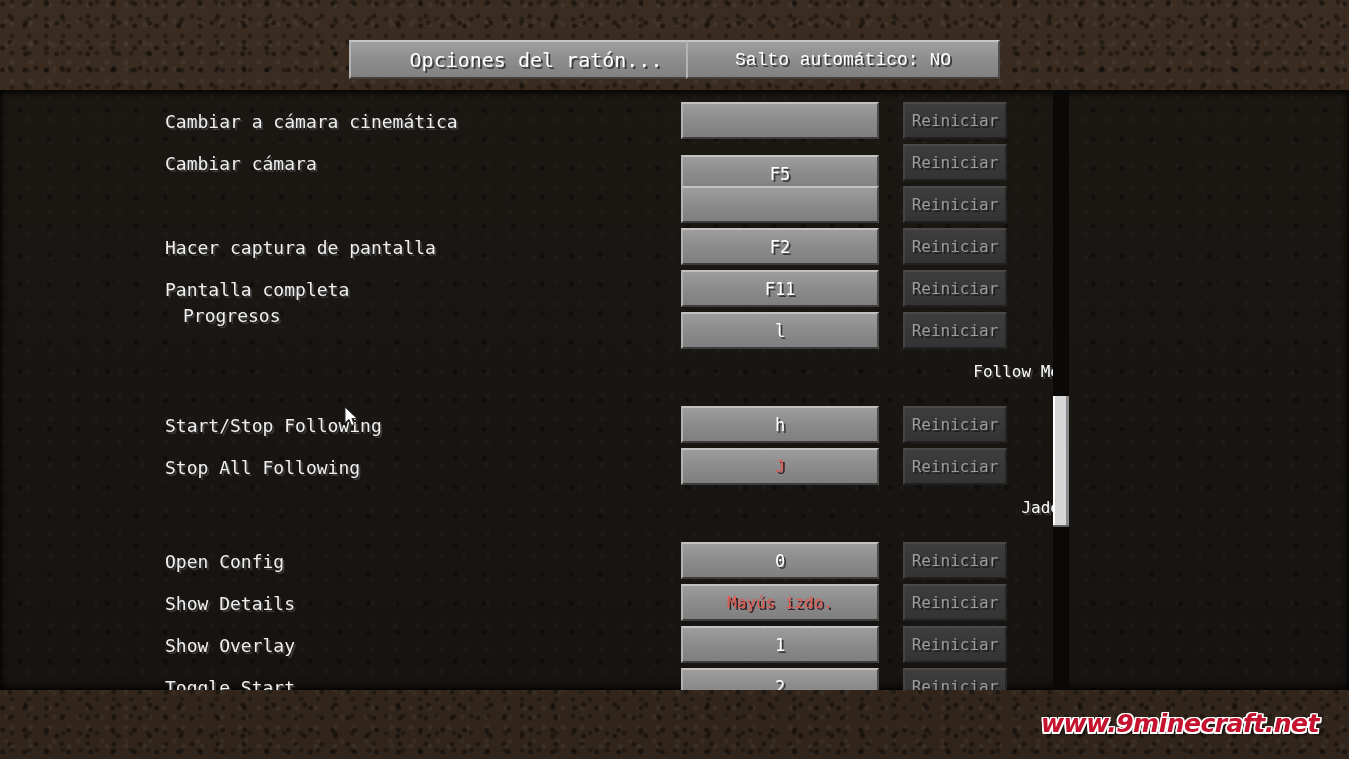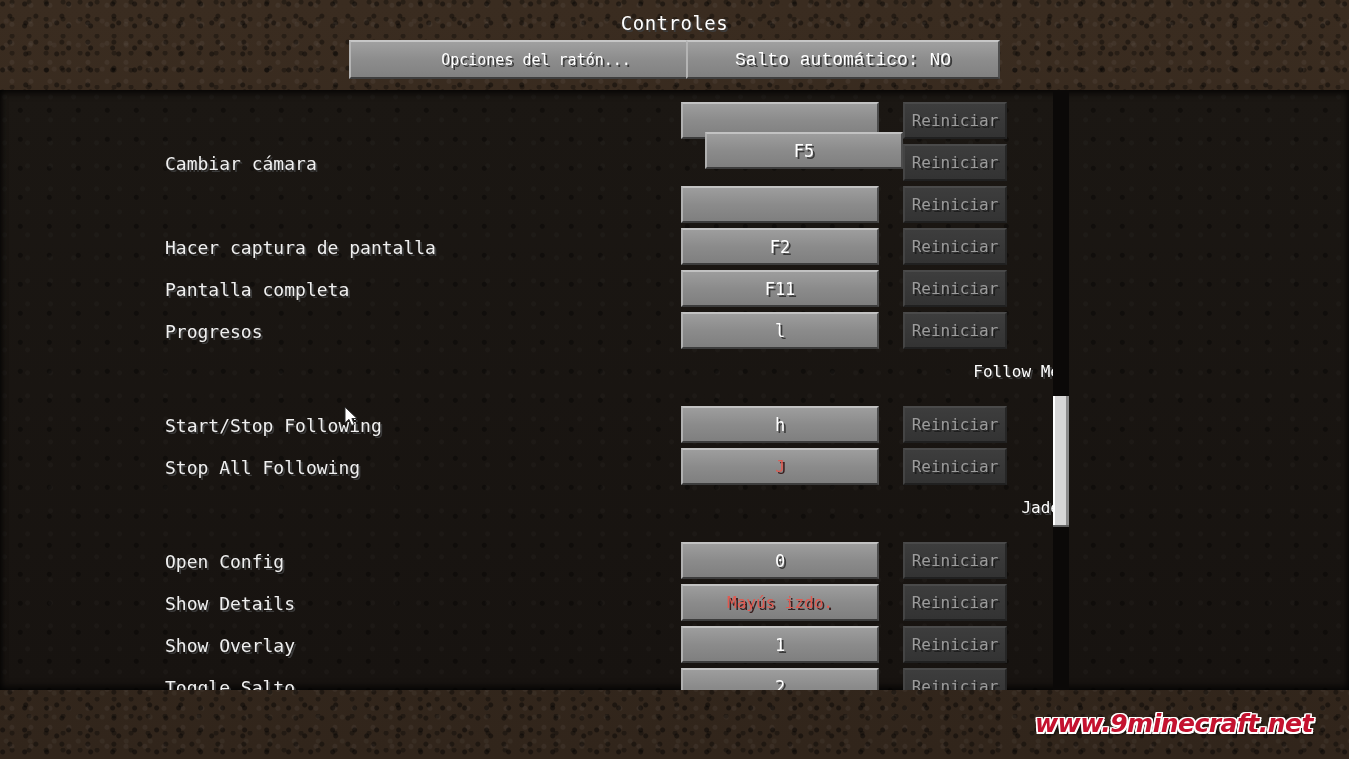--- a/index.html
+++ b/index.html
@@ -62,21 +62,21 @@
     justify-content: center;
     text-shadow: 2px 2px 0 #3a3a3a;
     overflow: hidden;
     white-space: nowrap;
     padding: 0;
   }
 
   #btn-mouse-options {
     left: 349px; top: 40px;
     width: 374px; height: 39px;
-    font-size: 15px;
+    font-size: 20px;
   }
   #btn-auto-jump {
     left: 686px; top: 40px;
     width: 314px; height: 39px;
     font-size: 18px;
     font-family: Liberation Mono, monospace;
   }
 
   
   #scrollarea {
@@ -190,21 +190,21 @@
     left: 0; top: 690px;
     width: 1349px;
     height: 69px;
   }
 
   #watermark {
     position: absolute;
     left: 1035px;
     top: 709px;
     width: 290px;
-    text-align: left;
+    text-align: center;
     font-family: "DejaVu Sans", sans-serif;
     font-weight: bold;
     font-style: italic;
     font-size: 25px;
     letter-spacing: -0.5px;
     color: #c4122f;
     text-shadow:
       -1.5px -1.5px 0 #ffffff,
        1.5px -1.5px 0 #ffffff,
       -1.5px  1.5px 0 #ffffff,
@@ -225,61 +225,61 @@
     height: 22px;
     pointer-events: none;
   }
 </style>
 </head>
 <body>
 
 <div id="screen">
 
   <div id="header">
-    <div id="title">Controles</div>
     <button class="mcbtn" id="btn-mouse-options">Opciones del ratón...</button>
     <button class="mcbtn" id="btn-auto-jump">Salto automático: NO</button>
   </div>
 
   <div id="scrollarea">
 
+  <div class="row-label" style="top: 21px;">Cambiar a cámara cinemática</div>
       <button class="keybtn" style="top: 12px;"></button>
       <button class="resetbtn" style="top: 12px;">Reiniciar</button>
       <div class="row-label" style="top: 63px;">Cambiar cámara</div>
-      <button class="keybtn" style="top: 42px; margin-left: 24px;">F5</button>
+      <button class="keybtn" style="top: 65px;">F5</button>
       <button class="resetbtn" style="top: 54px;">Reiniciar</button>
       <button class="keybtn" style="top: 96px;"></button>
       <button class="resetbtn" style="top: 96px;">Reiniciar</button>
       <div class="row-label" style="top: 147px;">Hacer captura de pantalla</div>
       <button class="keybtn" style="top: 138px; text-align: right;">F2</button>
       <button class="resetbtn" style="top: 138px;">Reiniciar</button>
       <div class="row-label" style="top: 189px;">Pantalla completa</div>
       <button class="keybtn" style="top: 180px;">F11</button>
       <button class="resetbtn" style="top: 180px;">Reiniciar</button>
-      <div class="row-label" style="top: 231px;">Progresos</div>
+      <div class="row-label" style="top: 215px; margin-left: 18px;">Progresos</div>
       <button class="keybtn" style="top: 222px;">l</button>
       <button class="resetbtn" style="top: 222px;">Reiniciar</button>
       <div class="section-title" style="top: 272px;">Follow Me</div>
       <div class="row-label" style="top: 325px;">Start/Stop Following</div>
       <button class="keybtn" style="top: 316px;">h</button>
       <button class="resetbtn" style="top: 316px;">Reiniciar</button>
       <div class="row-label" style="top: 367px;">Stop All Following</div>
       <button class="keybtn conflict" style="top: 358px;">J</button>
       <button class="resetbtn" style="top: 358px;">Reiniciar</button>
       <div class="section-title" style="top: 408px;">Jade</div>
       <div class="row-label" style="top: 461px;">Open Config</div>
       <button class="keybtn" style="top: 452px;">0</button>
       <button class="resetbtn" style="top: 452px;">Reiniciar</button>
       <div class="row-label" style="top: 503px;">Show Details</div>
       <button class="keybtn conflict" style="top: 494px;">Mayús izdo.</button>
       <button class="resetbtn" style="top: 494px;">Reiniciar</button>
       <div class="row-label" style="top: 545px;">Show Overlay</div>
       <button class="keybtn" style="top: 536px;">1</button>
       <button class="resetbtn" style="top: 536px;">Reiniciar</button>
-      <div class="row-label" style="top: 587px;">Toggle Salto</div>
+      <div class="row-label" style="top: 587px;">Toggle Start</div>
       <button class="keybtn" style="top: 578px;">2</button>
       <button class="resetbtn" style="top: 578px;">Reiniciar</button>
     </div>
 
   <div id="scrollbar-track"></div>
   <div id="scrollbar-thumb"></div>
 
   <div id="footer">
     
     

